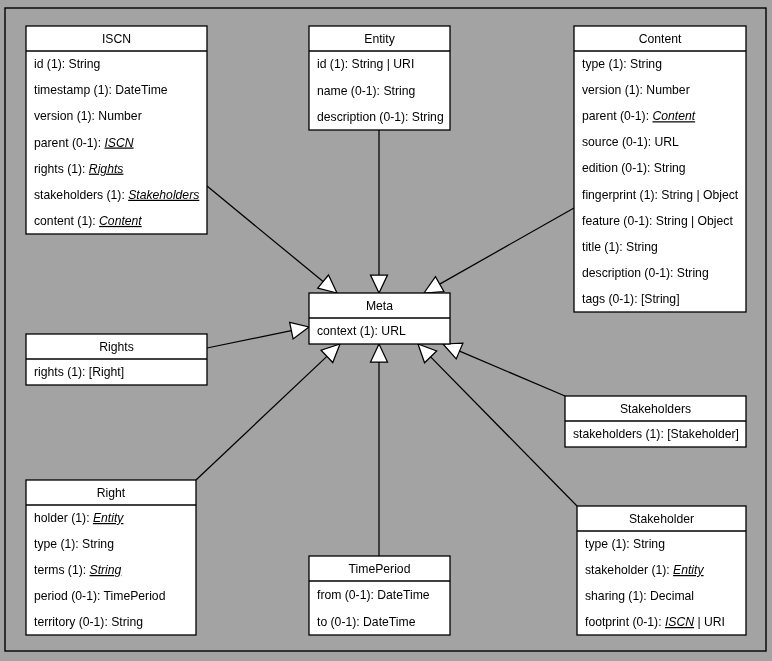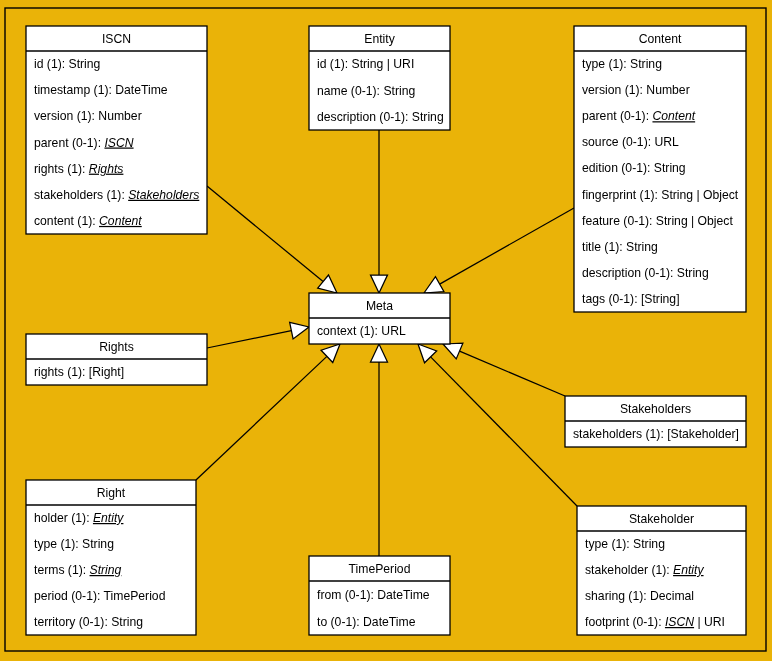--- a/index.html
+++ b/index.html
@@ -4,21 +4,21 @@
 <style>
   html, body {
     margin: 0;
     padding: 0;
     background: #ffffff;
   }
   #canvas {
     position: relative;
     width: 772px;
     height: 661px;
-    background: #eab308;
+    background: #a3a3a3;
     font-family: "Liberation Sans", sans-serif;
     overflow: hidden;
   }
   #diagram-svg {
     position: absolute;
     left: 0;
     top: 0;
     width: 772px;
     height: 661px;
   }

